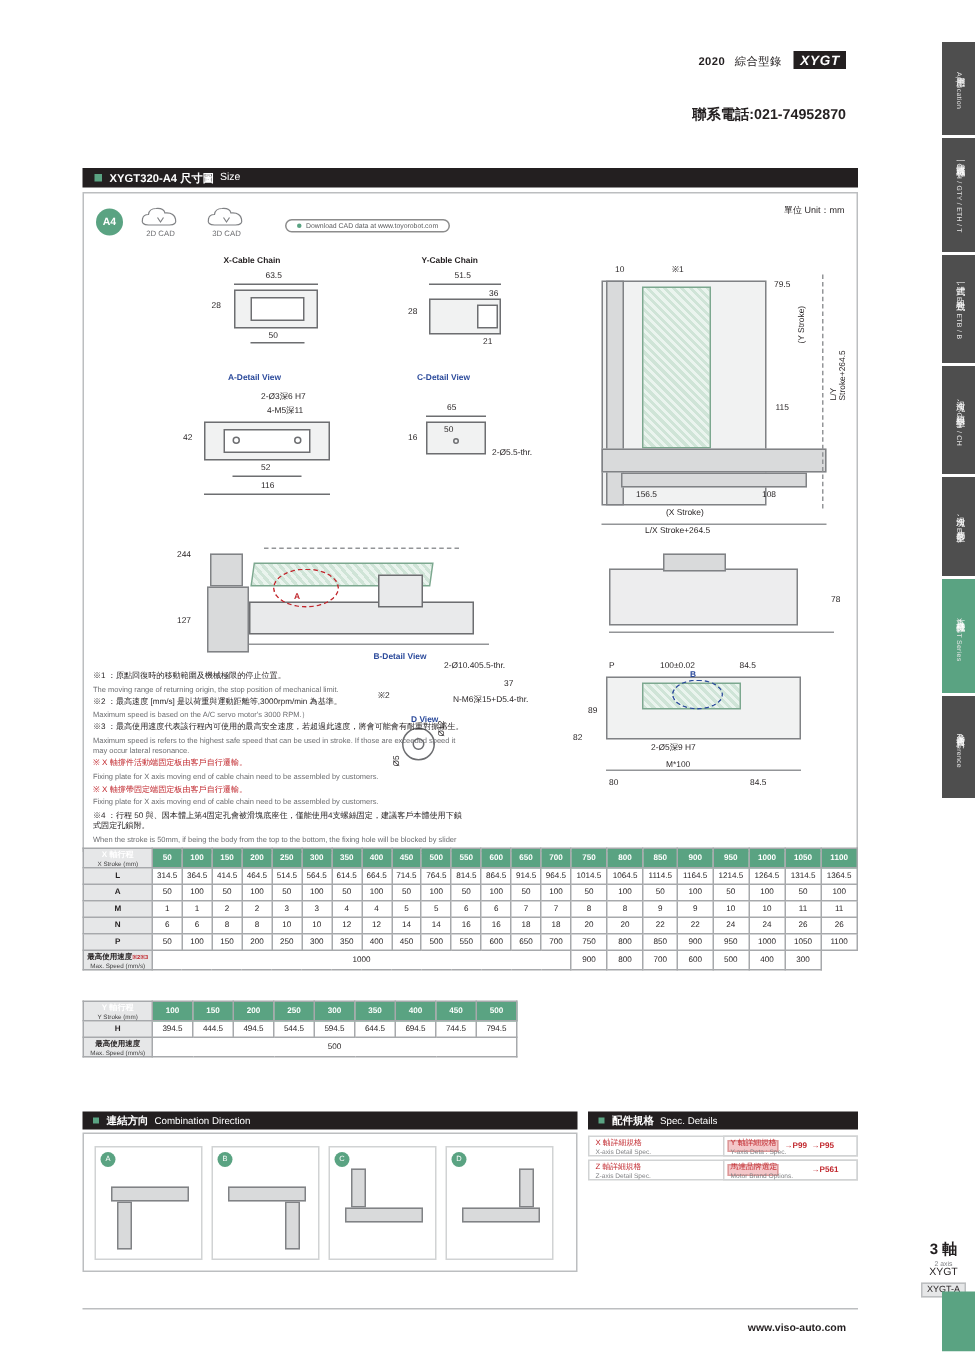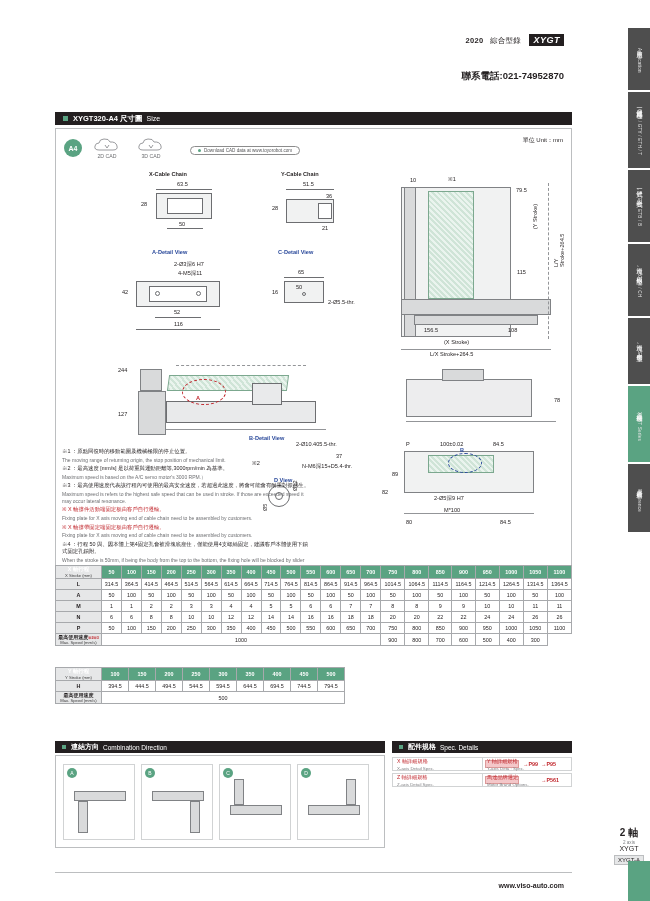--- a/index.html
+++ b/index.html
@@ -581,20 +581,20 @@
     <span class="nm" style="width:58px;"><span style="color:#c1272d;">Y 軸詳細規格</span><br><span class="en">Y-axis Deta : Spec.</span></span>
     <span class="pg">→P95</span>
   </div>
   <div class="spec-row" style="top:18px; width:90px;">
     <span class="nm" style="width:58px;"><span style="color:#c1272d;">馬達品牌選定</span><br><span class="en">Motor Brand Options.</span></span>
     <span class="pg">→P561</span>
   </div>
 </div>
 
 <div class="corner">
-  <div class="big">2 軸</div>
+  <div class="big">3 軸</div>
   <div class="sm">2 axis</div>
   <div>XYGT</div>
   <div class="corner-box">XYGT-A</div>
 </div>
 <div class="footer-line"></div>
 <div class="footer-url">www.viso-auto.com</div>
 <div class="footer-green"></div>
 
 </body></html>

